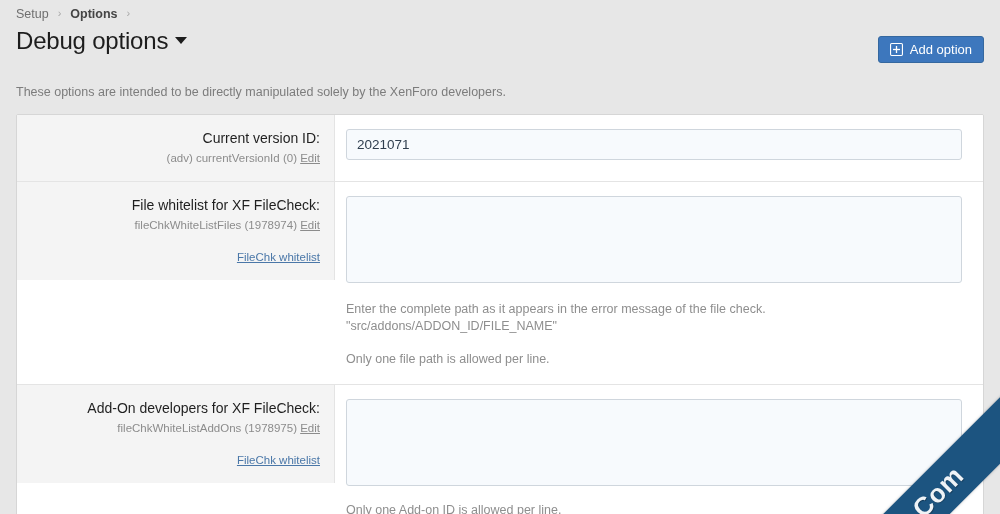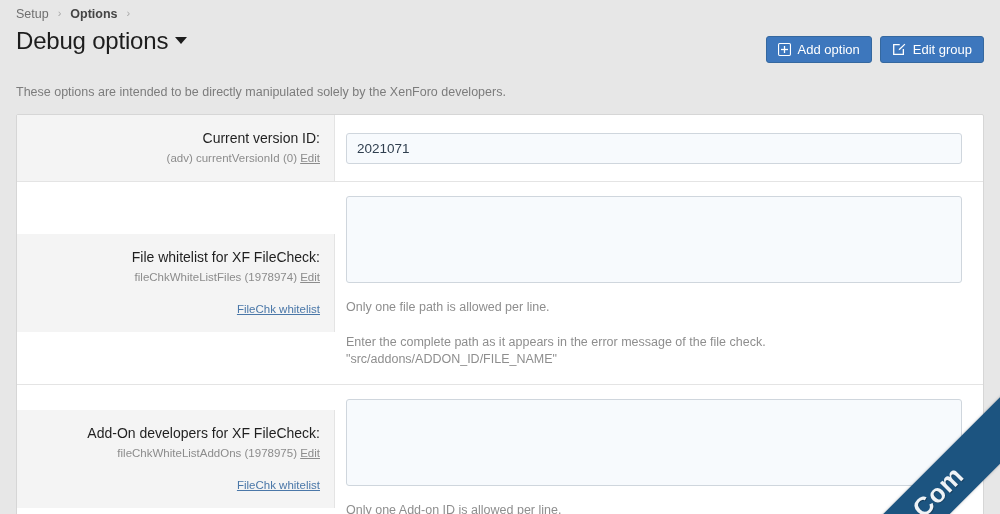--- a/index.html
+++ b/index.html
@@ -104,21 +104,21 @@
   
   .block {
     margin: 14px 16px 0 16px;
     background: #ffffff;
     border: 1px solid #d6d6d6;
     border-radius: 2px;
     overflow: hidden;
   }
   .row {
     display: flex;
-    align-items: center;
+    align-items: flex-start;
     border-bottom: 1px solid #e4e4e4;
   }
   .row:last-of-type { border-bottom: none; }
 
   .row-label {
     width: 318px;
     min-width: 318px;
     background: #f4f4f4;
     border-right: 1px solid #e4e4e4;
     padding: 14px 14px 14px 14px;
@@ -231,29 +231,20 @@
       <span>
         <svg width="13" height="13" viewBox="0 0 14 14">
           <rect x="0.6" y="0.6" width="12.8" height="12.8" rx="1.2" fill="none" stroke="#ffffff" stroke-width="1.2"></rect>
           <rect x="6.3" y="3.2" width="1.4" height="7.6" fill="#ffffff"></rect>
           <rect x="3.2" y="6.3" width="7.6" height="1.4" fill="#ffffff"></rect>
         </svg>
       </span>
       <span>Add option</span>
     </button>
 
-    <button class="btn-blue">
-      <span>
-        <svg width="14" height="13" viewBox="0 0 15 14">
-          <path d="M1.1 1.1 H8.3 V2.5 H2.5 V11.5 H11.5 V6.4 H12.9 V12.9 H1.1 Z" fill="#ffffff"></path>
-          <path d="M13.4 0.7 L14.3 1.6 L8.6 7.3 L7.1 7.8 L7.6 6.3 Z" fill="#ffffff"></path>
-        </svg>
-      </span>
-      <span>Edit group</span>
-    </button>
   </div>
 </div>
 
 <div class="page-desc">These options are intended to be directly manipulated solely by the XenForo developers.</div>
 
 <div class="block">
 
   <div class="row">
     <div class="row-label">
       <div class="lbl-main">Current version ID:</div>
@@ -273,22 +264,22 @@
       <div class="lbl-sub">
         <span>fileChkWhiteListFiles (1978974)</span>
         <a class="edit" href="#">Edit</a>
       </div>
       <div class="lbl-link">
         <a href="#">FileChk whitelist</a>
       </div>
     </div>
     <div class="row-field pad-tall">
       <textarea class="text" style=""></textarea>
+      <div class="hint second">Enter the complete path as it appears in the error message of the file check. "src/addons/ADDON_ID/FILE_NAME"</div>
       <div class="hint">Only one file path is allowed per line.</div>
-      <div class="hint second">Enter the complete path as it appears in the error message of the file check. "src/addons/ADDON_ID/FILE_NAME"</div>
     </div>
   </div>
 
   <div class="row">
     <div class="row-label">
       <div class="lbl-main">Add-On developers for XF FileCheck:</div>
       <div class="lbl-sub">
         <span>fileChkWhiteListAddOns (1978975)</span>
         <a class="edit" href="#">Edit</a>
       </div>

